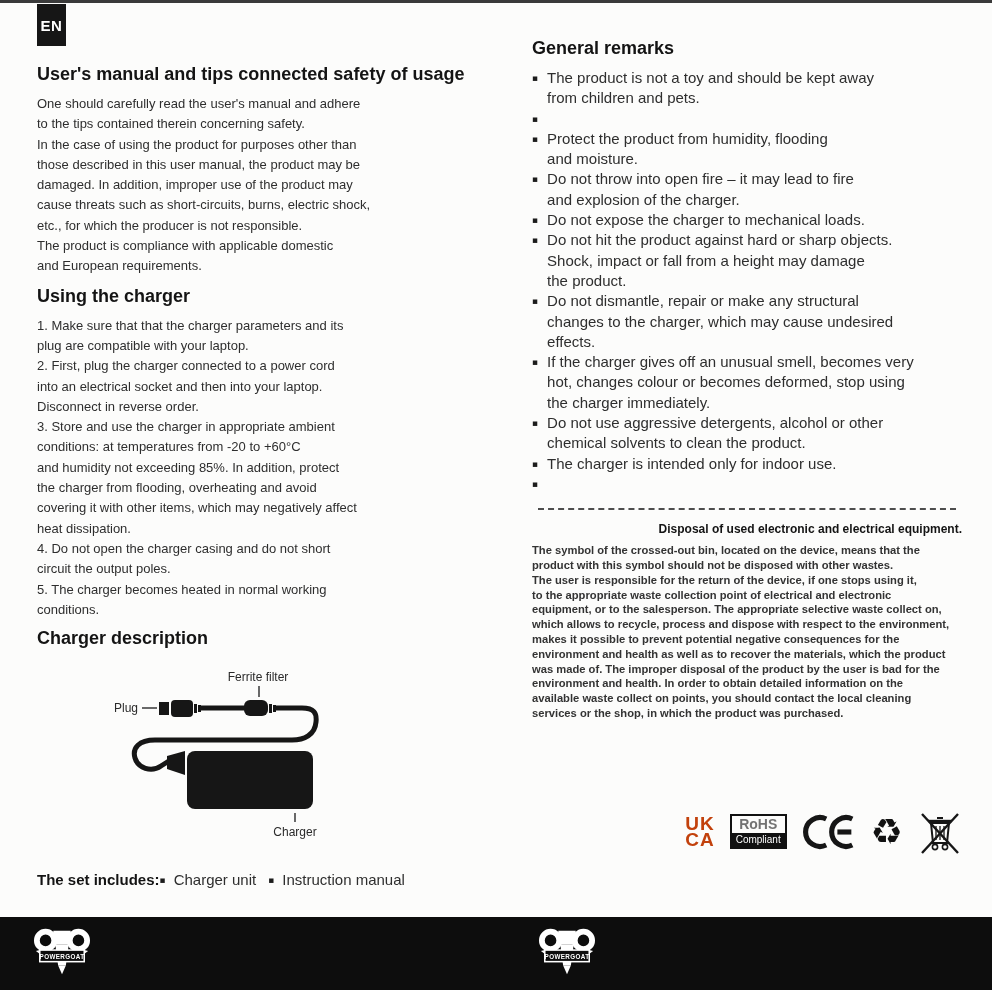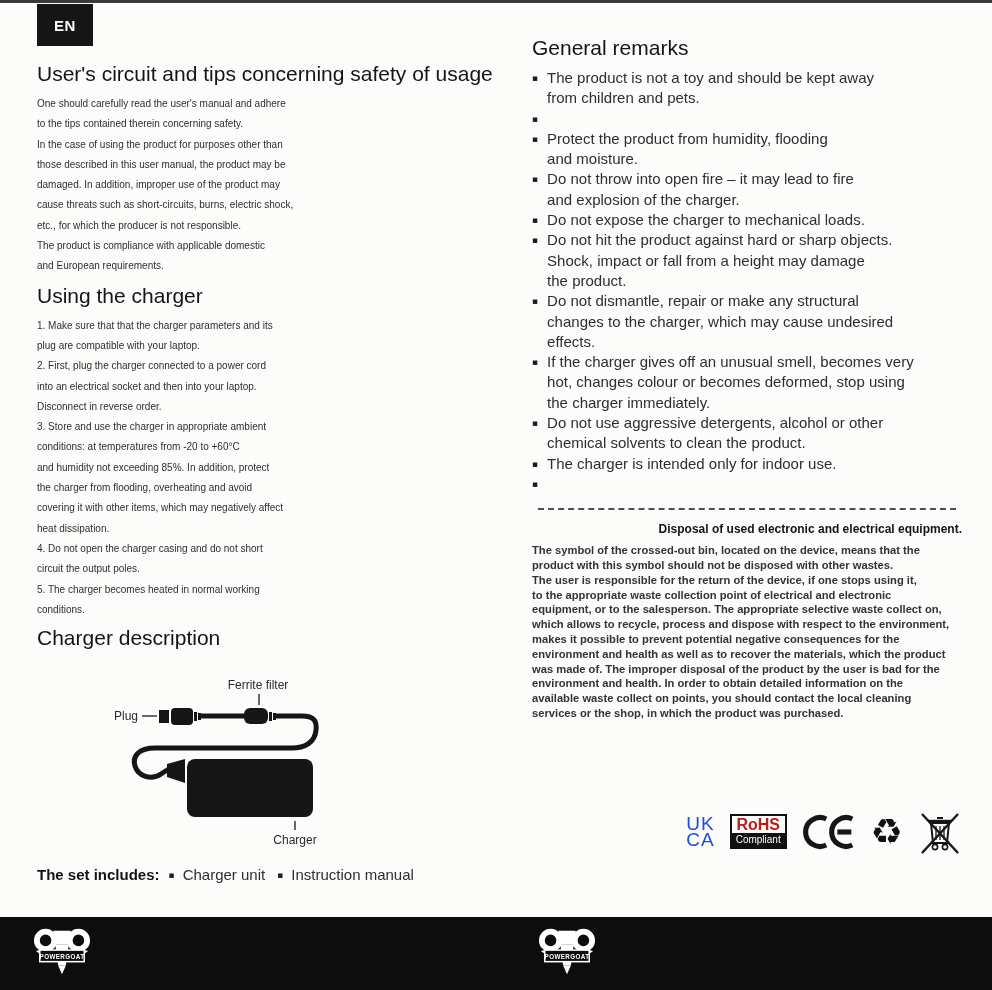--- a/index.html
+++ b/index.html
@@ -5,81 +5,81 @@
   html,body { margin:0; padding:0; }
   .page {
     position:relative; width:992px; height:990px;
     background:#fcfcfb; overflow:hidden;
     font-family:"Liberation Sans", sans-serif;
     color:#2e2e2e;
   }
   .top-strip { position:absolute; top:0; left:0; width:100%; height:3px; background:#3a3a3a; }
 
   .en-badge {
-    position:absolute; left:37px; top:4px; width:56px; height:42px;
+    position:absolute; left:37px; top:4px; width:29px; height:42px;
     background:#161616; color:#ffffff; font-weight:bold; font-size:15px;
     display:flex; align-items:center; justify-content:center; letter-spacing:.5px;
   }
 
   .col-left  { position:absolute; left:37px; top:66px;  width:470px; }
   .col-right { position:absolute; left:532px; top:40px; width:430px; }
 
-  .h-section { font-size:21px; line-height:16px; font-weight:normal; color:#141414; margin:0 0 12px 0; }
+  .h-section { font-size:18px; line-height:16px; font-weight:bold; color:#141414; margin:0 0 12px 0; }
   .h-later   { margin-top:11px; }
-  .h-desc    { margin-top:10px; margin-bottom:8px; }
-  .body-text { font-size:10px; line-height:20.3px; margin:0; white-space:pre-line; }
+  .h-desc    { margin-top:10px; margin-bottom:0; }
+  .body-text { font-size:13px; line-height:20.3px; margin:0; white-space:pre-line; }
 
   
   .diagram { position:relative; height:206px; }
   .diagram svg { position:absolute; left:70px; top:18px; }
   .diag-label { font-size:12px; fill:#2a2a2a; }
   .diag-ink   { fill:#161616; }
   .diag-cable { fill:none; stroke:#161616; stroke-width:5; stroke-linecap:round; }
   .diag-thin  { stroke:#2a2a2a; stroke-width:1.4; }
 
-  .set-includes { margin-top:6px; font-size:15px; display:flex; align-items:baseline; gap:9px; }
+  .set-includes { margin-top:19px; font-size:15px; display:flex; align-items:baseline; }
   .set-label { font-weight:bold; color:#141414; }
   .set-item  { display:flex; align-items:baseline; gap:8px; }
   .sq-bullet { font-family:"DejaVu Sans", sans-serif; font-size:9px; position:relative; top:-2px; color:#1c1c1c; }
 
   
   .bullets { display:block; }
   .bullet  { display:flex; gap:9px; font-size:15px; line-height:20.3px; }
   .bullet .bm { flex:0 0 auto; font-family:"DejaVu Sans", sans-serif; font-size:9px; line-height:20.3px; color:#1c1c1c; }
   .bullet .bt { white-space:pre-line; }
 
   .dashed-sep { margin-top:14px; border:0; border-top:2px dashed #4d4d4d; width:418px; }
   .h-disposal { font-size:12px; line-height:14px; font-weight:bold; color:#141414; margin:12px 0 7px 0;text-align:right; }
   .small-text { font-size:11.2px; line-height:14.8px; margin:0; white-space:pre-line; color:#333;font-weight:bold; }
 
   .marks-row { margin-top:88px; display:flex; justify-content:flex-end; align-items:center; gap:15px; }
-  .ukca { font-weight:normal; font-size:19px; line-height:16px; color:#1d4ed8; letter-spacing:1px; text-align:right; }
+  .ukca { font-weight:bold; font-size:19px; line-height:16px; color:#c2410c; letter-spacing:1px; text-align:right; }
   .rohs { border:2.5px solid #111; text-align:center; }
-  .rohs-top { font-weight:bold; font-size:16px; line-height:17px; padding:0 4px; color:#b91c1c; }
+  .rohs-top { font-weight:bold; font-size:14px; line-height:17px; padding:0 4px; color:#737373; }
   .rohs-bot { background:#111; color:#fff; font-size:10px; line-height:14px; padding:0 4px; }
   .ce-mark svg, .weee svg { display:block; }
   .recycle { font-family:"DejaVu Sans", sans-serif; font-size:36px; line-height:36px; color:#111; }
 
   
   .footer { position:absolute; left:0; top:917px; width:100%; height:73px; background:#0d0d0d; }
   .goat-logo { position:absolute; top:6px; }
   .goat-1 { left:33px; }
   .goat-2 { left:538px; }
   .goat-banner-text { font-size:6.5px; font-weight:bold; letter-spacing:.4px; fill:#ffffff; }
 </style>
 </head>
 <body>
 
 <div class="page">
   <div class="top-strip"></div>
 
   <div class="en-badge">EN</div>
 
   <div class="col-left">
-    <h2 class="h-section">User's circuit and tips concerning safety of usage</h2>
+    <h2 class="h-section">User's manual and tips connected safety of usage</h2>
     <p class="body-text">One should carefully read the user's manual and adhere
 to the tips contained therein concerning safety.
 In the case of using the product for purposes other than
 those described in this user manual, the product may be
 damaged. In addition, improper use of the product may
 cause threats such as short-circuits, burns, electric shock,
 etc., for which the producer is not responsible.
 The product is compliance with applicable domestic
 and European requirements.</p>
 

